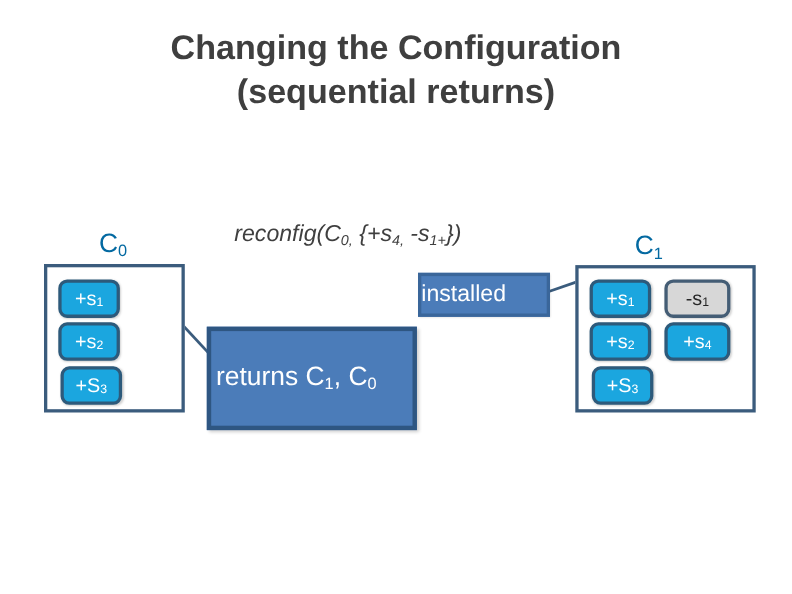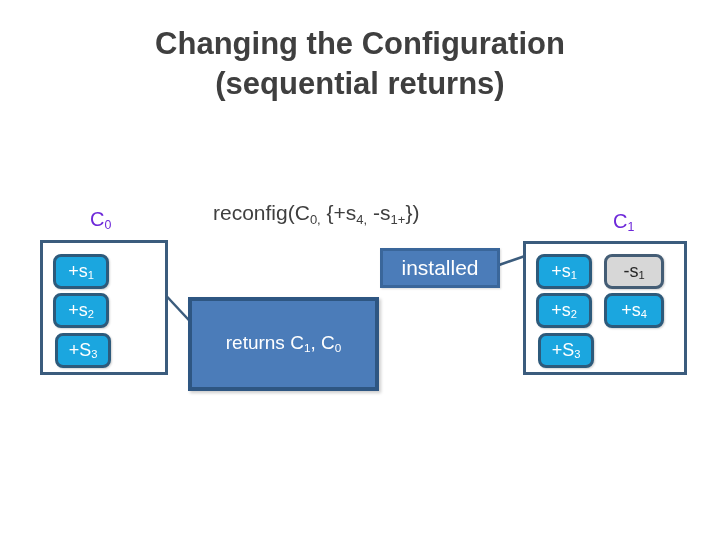--- a/index.html
+++ b/index.html
@@ -6,27 +6,27 @@
   .slide{
     position:relative; width:720px; height:540px; background:#ffffff;
     font-family:"Liberation Sans", sans-serif; overflow:hidden;
   }
   .title{
     position:absolute; top:24px; left:0; right:0;
     text-align:center; color:#3f3f3f; font-size:31px; line-height:40px;font-weight:bold;
   }
   .sub{ font-size:62%; position:relative; top:0.28em; }
   .c-label{
-    position:absolute; color:#6d28d9; font-size:20px;
+    position:absolute; color:#0369a1; font-size:24px;
   }
   .c0-label{ left:90px; top:208px; }
-  .c1-label{ left:577px; top:210px;margin-left:36px; }
+  .c1-label{ left:577px; top:210px; }
   .reconfig{
     position:absolute; left:213px; top:201px;
-    color:#3f3f3f; font-size:21px; white-space:pre;
+    font-style:italic; color:#3f3f3f; font-size:21px; white-space:pre;
   }
   .config-box{
     position:absolute; background:#ffffff;
     border:3px solid #3b5c7d;
   }
   .c0-box{ left:40px; top:240px; width:122px; height:129px; }
   .c1-box{ left:523px; top:241px; width:158px; height:128px; }
   .chip{
     position:absolute; width:50px; height:29px; border-radius:8px;
     display:flex; align-items:center; justify-content:center;
@@ -37,31 +37,31 @@
   .c0-chip-1{ left:10px; top:11px; }
   .c0-chip-2{ left:10px; top:50px; }
   .c0-chip-3{ left:12px; top:90px; }
   .c1-chip-l1{ left:10px; top:10px; }
   .c1-chip-l2{ left:10px; top:49px; }
   .c1-chip-l3{ left:12px; top:89px; }
   .c1-chip-r1{ left:78px; top:10px; width:54px; }
   .c1-chip-r2{ left:78px; top:49px; width:54px; }
   .callout{
     position:absolute; background:#4b7cb9; color:#ffffff;
-    display:flex; align-items:center; justify-content:center;
+    display:flex; align-items:center; 
     text-align:center;
   }
   .installed{
     left:380px; top:248px; width:114px; height:34px;
     border:3px solid #3a669a; font-size:21px;
     box-shadow:1px 1px 2px rgba(0,0,0,0.15);
   }
   .when{
     left:188px; top:297px; width:183px; height:86px;
-    border:4px solid #2e5682; font-size:19px; line-height:30px;
+    border:4px solid #2e5682; font-size:24px; line-height:30px;
     box-shadow:2px 2px 3px rgba(0,0,0,0.2); white-space:pre;
   }
   .overlay{ position:absolute; left:0; top:0; pointer-events:none; }
   .ital{ font-style:italic; }
 </style>
 </head>
 <body>
 
 <div class="slide">
 

